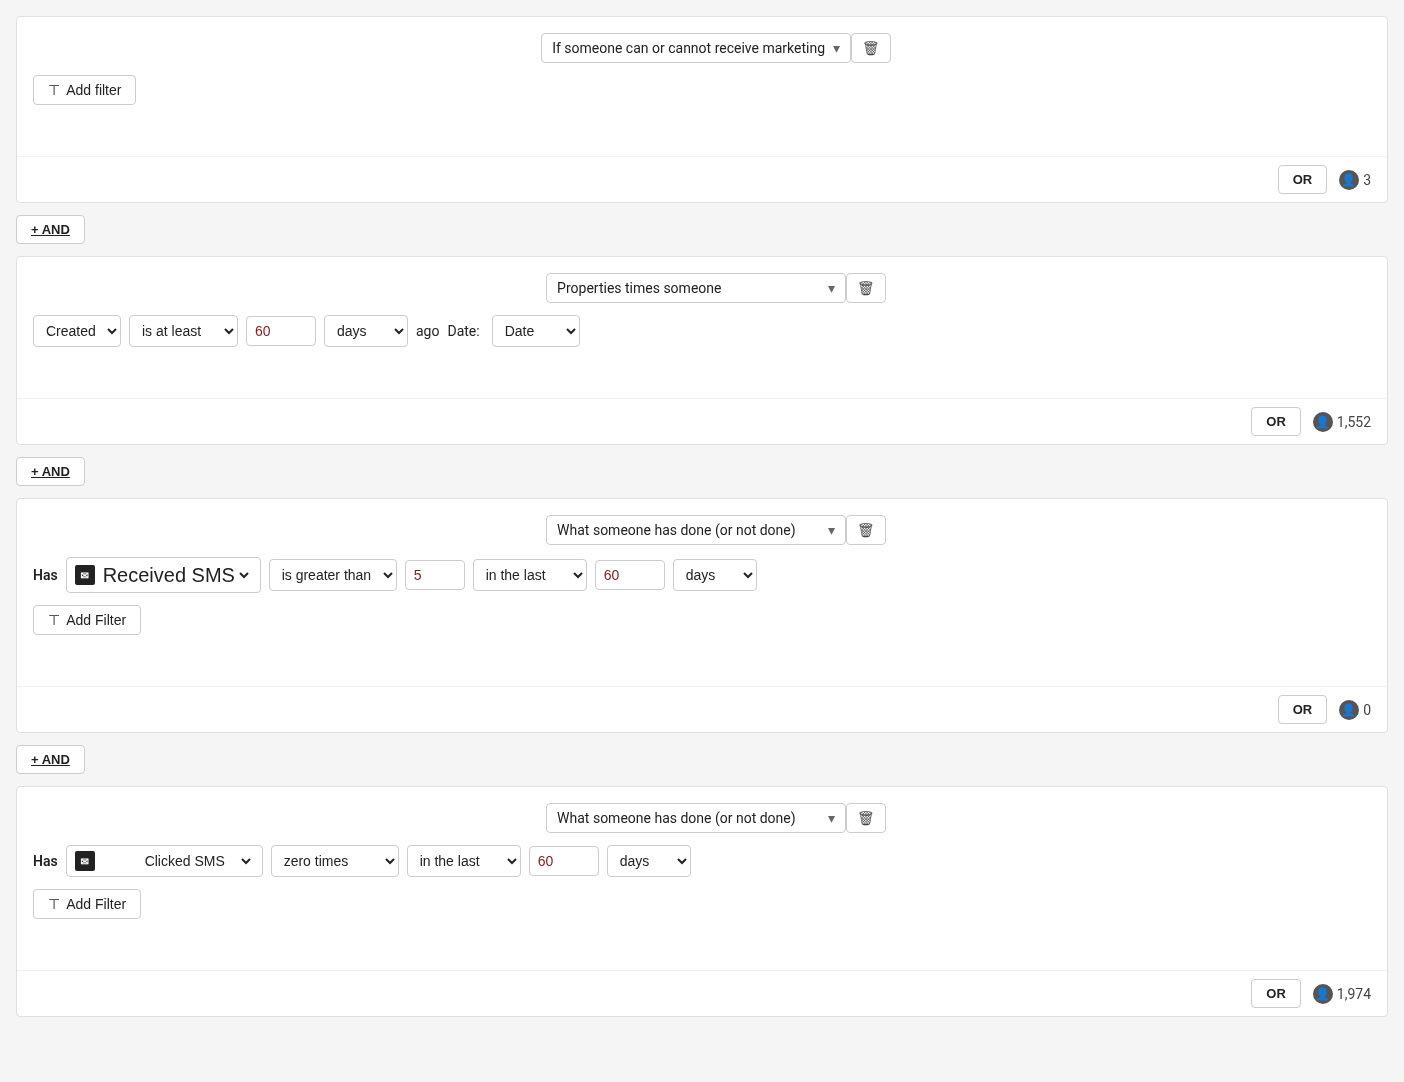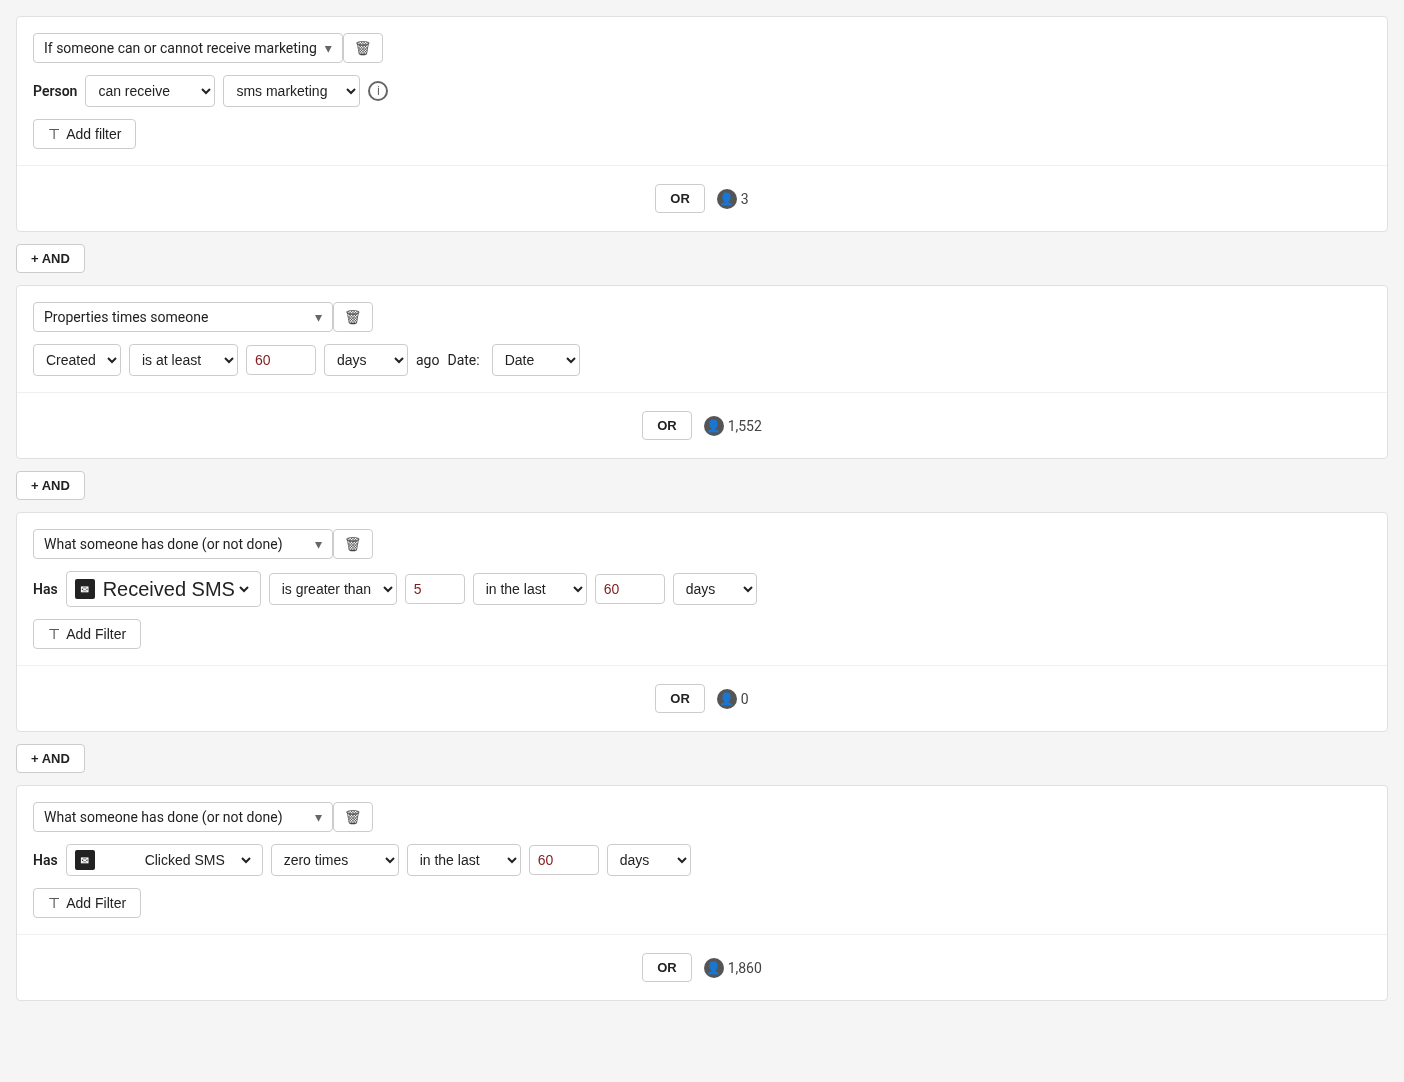--- a/index.html
+++ b/index.html
@@ -24,22 +24,23 @@
       margin-bottom: 0;
     }
 
     .filter-block-inner {
       padding: 16px;
     }
 
     .filter-header-row {
       display: flex;
       align-items: center;
-      justify-content: flex-start;
+      justify-content: center;
       margin-bottom: 12px;
+      margin-left: 28px;
     }
 
     .filter-type-select {
       display: flex;
       align-items: center;
       border: 1px solid #ccc;
       border-radius: 4px;
       padding: 6px 10px;
       background: #fff;
       cursor: pointer;
@@ -104,25 +105,26 @@
       border-radius: 4px;
       padding: 6px 14px;
       cursor: pointer;
       font-size: 14px;
       color: #222;
       margin-top: 12px;
     }
 
     .filter-footer {
       display: flex;
-      justify-content: center;
-      align-items: center;
-      padding: 18px 16px;
+      justify-content: flex-end;
+      align-items: center;
+      padding: 8px 16px;
       border-top: 1px solid #f0f0f0;
       gap: 12px;
+      margin-top: 35px;
     }
 
     .or-btn {
       border: 1px solid #ccc;
       background: #fff;
       border-radius: 4px;
       padding: 6px 14px;
       cursor: pointer;
       font-size: 13px;
       font-weight: 600;
@@ -153,20 +155,21 @@
       border: 1px solid #ccc;
       background: #fff;
       border-radius: 4px;
       padding: 6px 14px;
       cursor: pointer;
       font-size: 13px;
       font-weight: 600;
       color: #222;
       margin: 12px 0;
       display: inline-block;
+      text-decoration: underline;
     }
 
     .sms-icon {
       display: inline-flex;
       align-items: center;
       justify-content: center;
       background: #222;
       color: #fff;
       border-radius: 2px;
       width: 20px;
@@ -213,32 +216,20 @@
   
   <div class="filter-block">
     <div class="filter-block-inner">
       <div class="filter-header-row">
         <div class="filter-type-select">
           <span>If someone can or cannot receive marketing</span>
           <span class="chevron">▾</span>
         </div>
         <button class="delete-btn">🗑</button>
       </div>
-      <div class="filter-row">
-        <span class="label-text">Person</span>
-        <select>
-          <option>can receive</option>
-          <option>cannot receive</option>
-        </select>
-        <select>
-          <option>sms marketing</option>
-          <option>email marketing</option>
-        </select>
-        <span class="info-icon">i</span>
-      </div>
       <button class="add-filter-btn">
         <span>⊤</span>
         <span>Add filter</span>
       </button>
     </div>
     <div class="filter-footer">
       <button class="or-btn">OR</button>
       <div class="count-badge">
         <span class="person-icon">👤</span>
         <span>3</span>
@@ -391,18 +382,18 @@
       </div>
       <button class="add-filter-btn">
         <span>⊤</span>
         <span>Add Filter</span>
       </button>
     </div>
     <div class="filter-footer">
       <button class="or-btn">OR</button>
       <div class="count-badge">
         <span class="person-icon">👤</span>
-        <span>1,860</span>
+        <span>1,974</span>
       </div>
     </div>
   </div>
 
 </div>
 
 </body></html>

